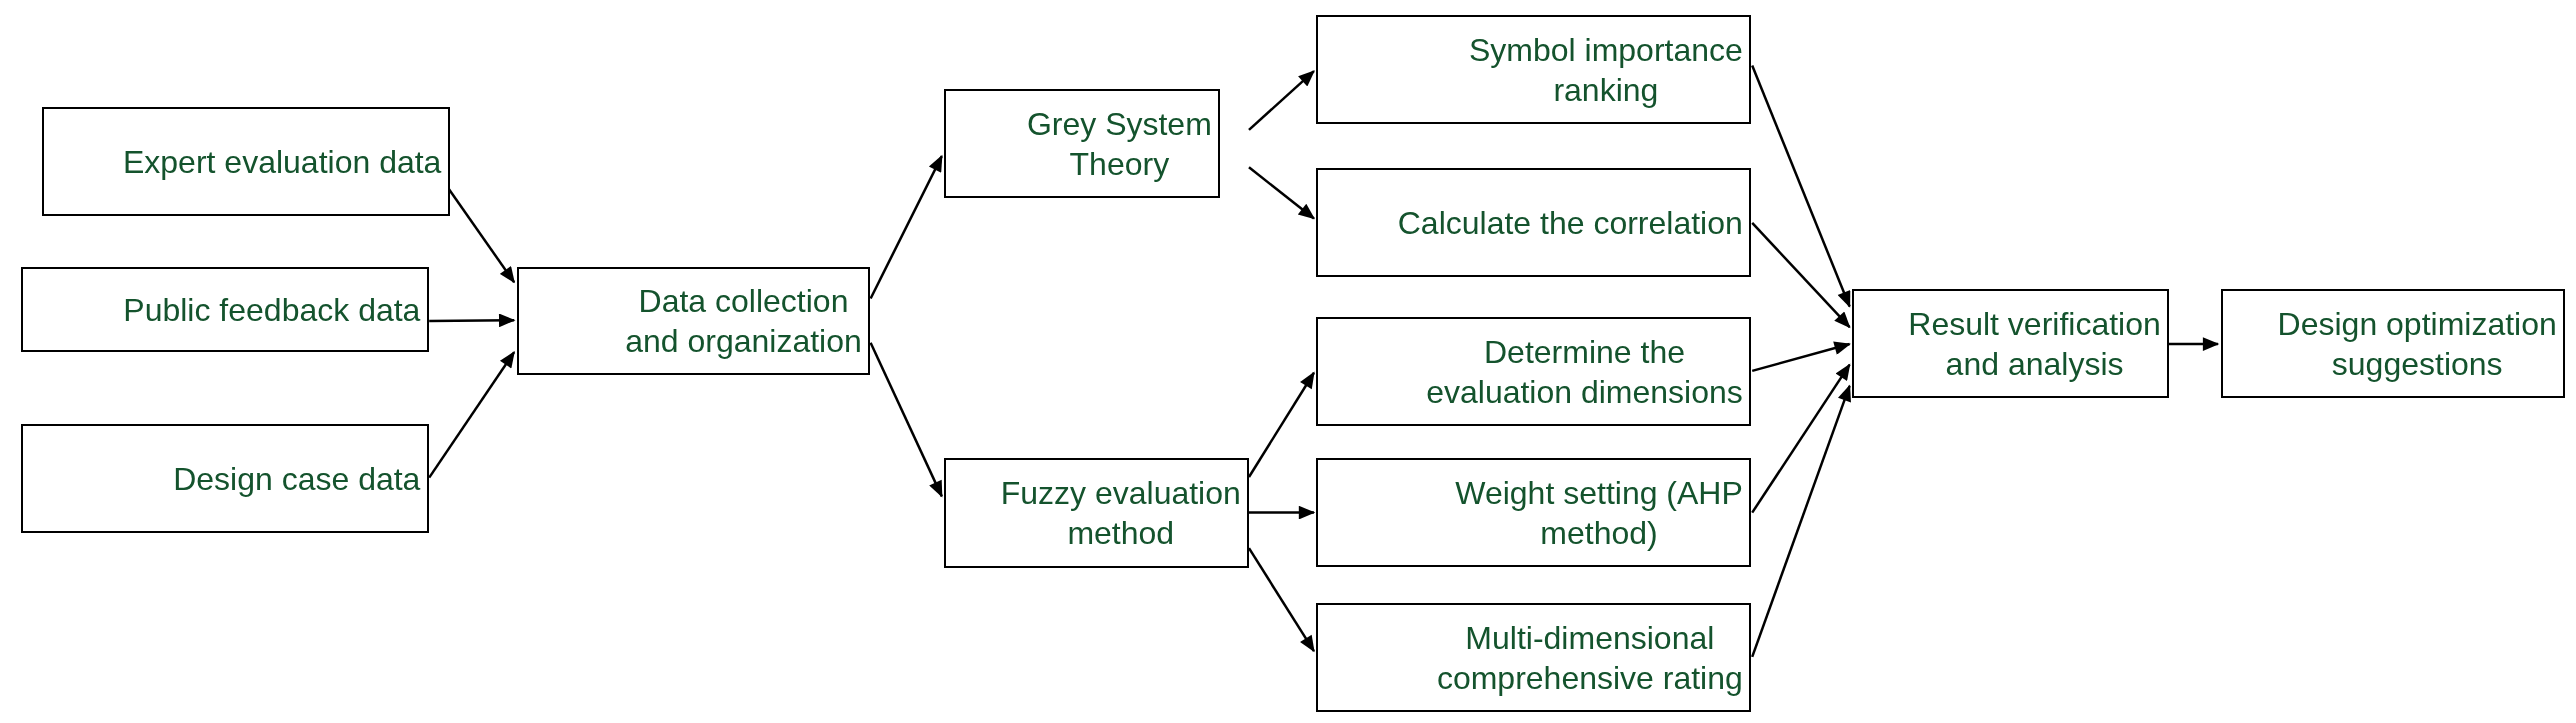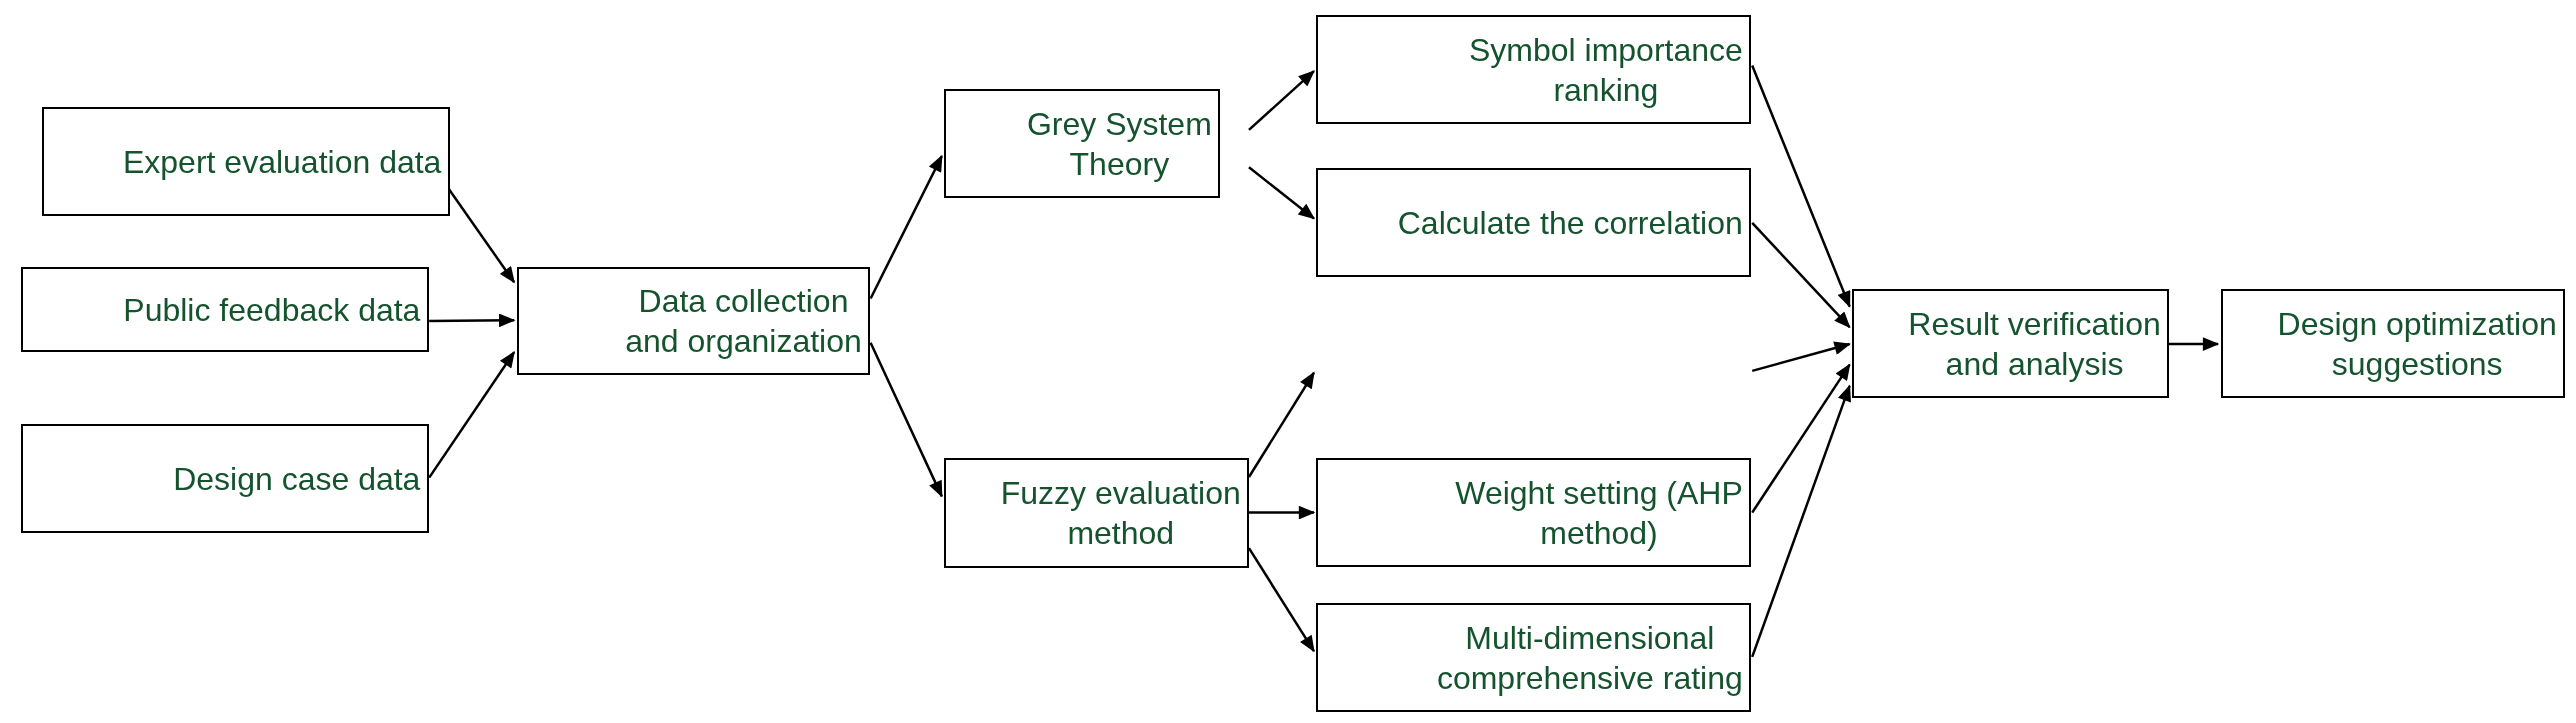--- a/index.html
+++ b/index.html
@@ -115,20 +115,24 @@
     <span>Fuzzy evaluation
 method</span>
   </div>
   <div class="node n-symbol">
     <span>Symbol importance
 ranking</span>
   </div>
   <div class="node n-correl">
     <span>Calculate the correlation</span>
   </div>
+  <div class="node n-determine">
+    <span>Determine the
+evaluation dimensions</span>
+  </div>
   <div class="node n-weight">
     <span>Weight setting (AHP
 method)</span>
   </div>
   <div class="node n-multi">
     <span>Multi-dimensional
 comprehensive rating</span>
   </div>
   <div class="node n-result">
     <span>Result verification

